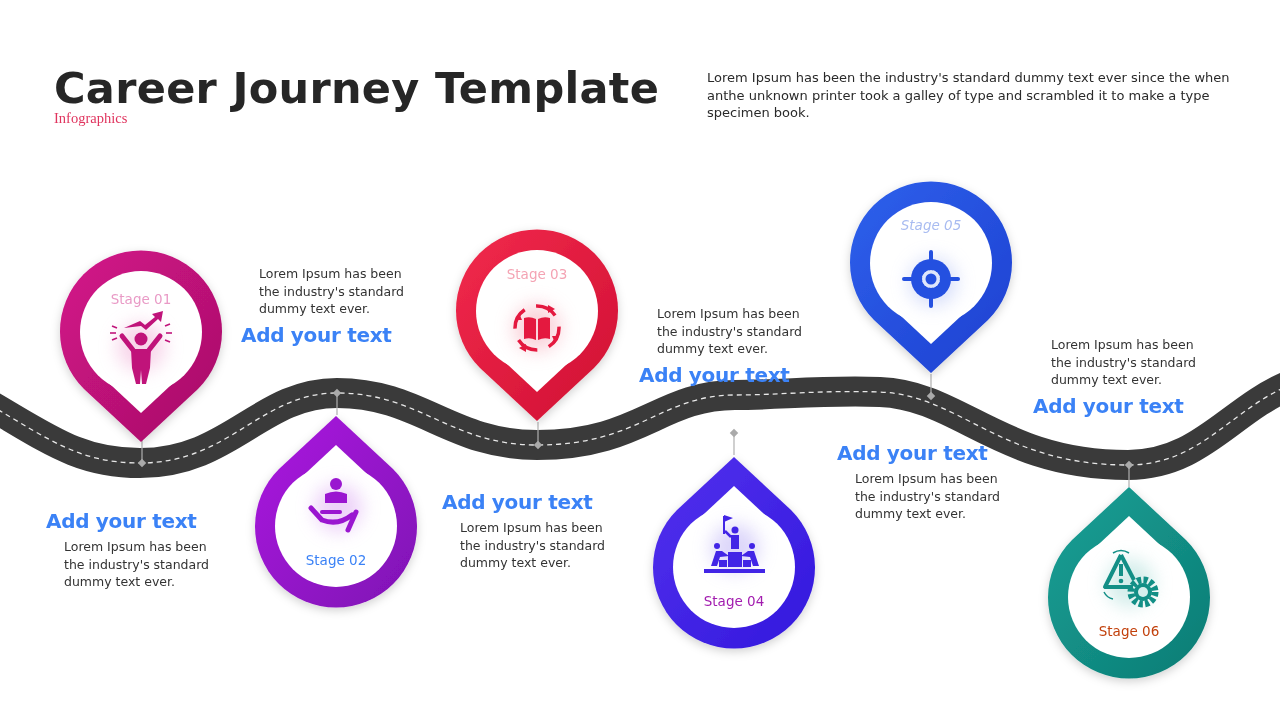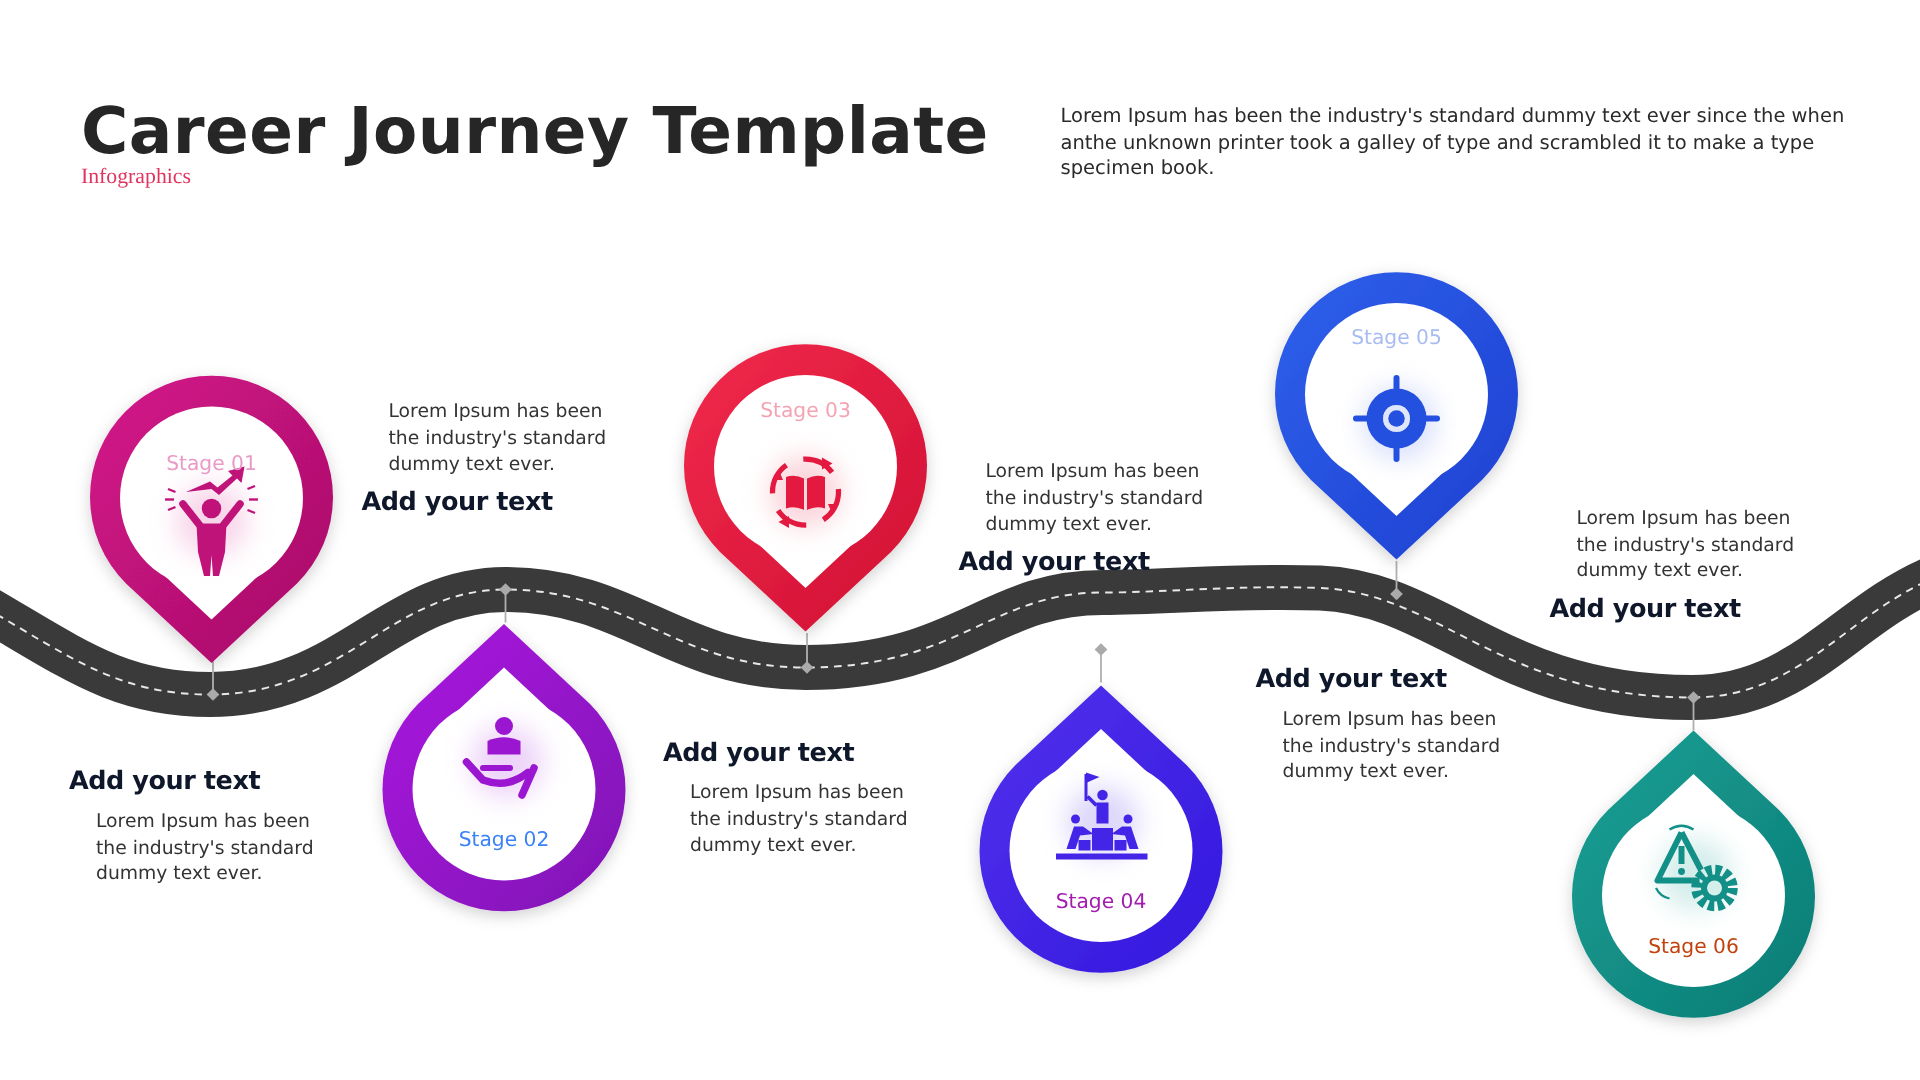--- a/index.html
+++ b/index.html
@@ -23,21 +23,21 @@
     position: absolute; left: 707px; top: 69px; width: 530px;
     font-size: 13px; line-height: 17.5px; color: #2a2a2a;
     font-family: "DejaVu Sans", sans-serif;
   }
   svg.scene { position: absolute; left: 0; top: 0; }
   .txt {
     position: absolute; width: 190px; text-align: left;
     font-family: "DejaVu Sans", sans-serif;
   }
   .txt .head {
-    font-weight: bold; font-size: 17px; color: #0f172a; line-height: 20px; letter-spacing: -0.3px;
+    font-weight: bold; font-size: 20px; color: #3b82f6; line-height: 20px; letter-spacing: -0.3px;
   }
   .txt .body {
     font-size: 12.5px; color: #333; line-height: 17.5px;
   }
   .txt .gap { height: 7px; }
   .stage-label {
     position: absolute; width: 120px; text-align: center; font-size: 13.5px;
     font-family: "DejaVu Sans", sans-serif;
   }
 </style>
@@ -202,25 +202,25 @@
     <rect x="1119" y="564" width="4" height="12" stroke="none"></rect>
     <circle cx="1121" cy="581" r="2.3" stroke="none"></circle>
     <path d="M 1113 553 Q 1121 548 1129 553" fill="none" stroke-width="1.5"></path>
     <path d="M 1104 592 Q 1107 598 1113 599" fill="none" stroke-width="1.5"></path>
     <circle cx="1143" cy="592" r="12" fill="none" stroke-width="7" stroke-dasharray="4 2.3"></circle>
     <circle cx="1143" cy="592" r="9" stroke="none"></circle>
     <circle cx="1143" cy="592" r="5" fill="#d5efed" stroke="none"></circle>
   </g>
 </svg>
 
-<div class="stage-label" style="left: 81px; top: 301px; color: rgb(233, 154, 198);">Stage 01</div>
+<div class="stage-label" style="left: 81px; top: 291px; color: rgb(233, 154, 198);">Stage 01</div>
 <div class="stage-label" style="left: 276px; top: 552px; color: #3b82f6;">Stage 02</div>
 <div class="stage-label" style="left: 477px; top: 266px; color: rgb(244, 163, 179);">Stage 03</div>
 <div class="stage-label" style="left: 674px; top: 593px; color: #a21caf;">Stage 04</div>
-<div class="stage-label" style="left: 871px; top: 217px; color: rgb(169, 188, 241);">Stage 05</div>
+<div class="stage-label" style="left: 871px; top: 217px; color: rgb(169, 188, 241); font-style: italic;">Stage 05</div>
 <div class="stage-label" style="left: 1069px; top: 623px; color: #c2410c;">Stage 06</div>
 
 <div class="txt" style="left:46px; top:511px;">
   <div class="head">Add your text</div>
   <div class="gap"></div>
   <div class="body" style="padding:0 18px;">Lorem Ipsum has been the industry's standard dummy text ever.</div>
 </div>
 <div class="txt" style="left:241px; top:265px;">
   <div class="body" style="padding:0 18px;">Lorem Ipsum has been the industry's standard dummy text ever.</div>
   <div class="gap"></div>

